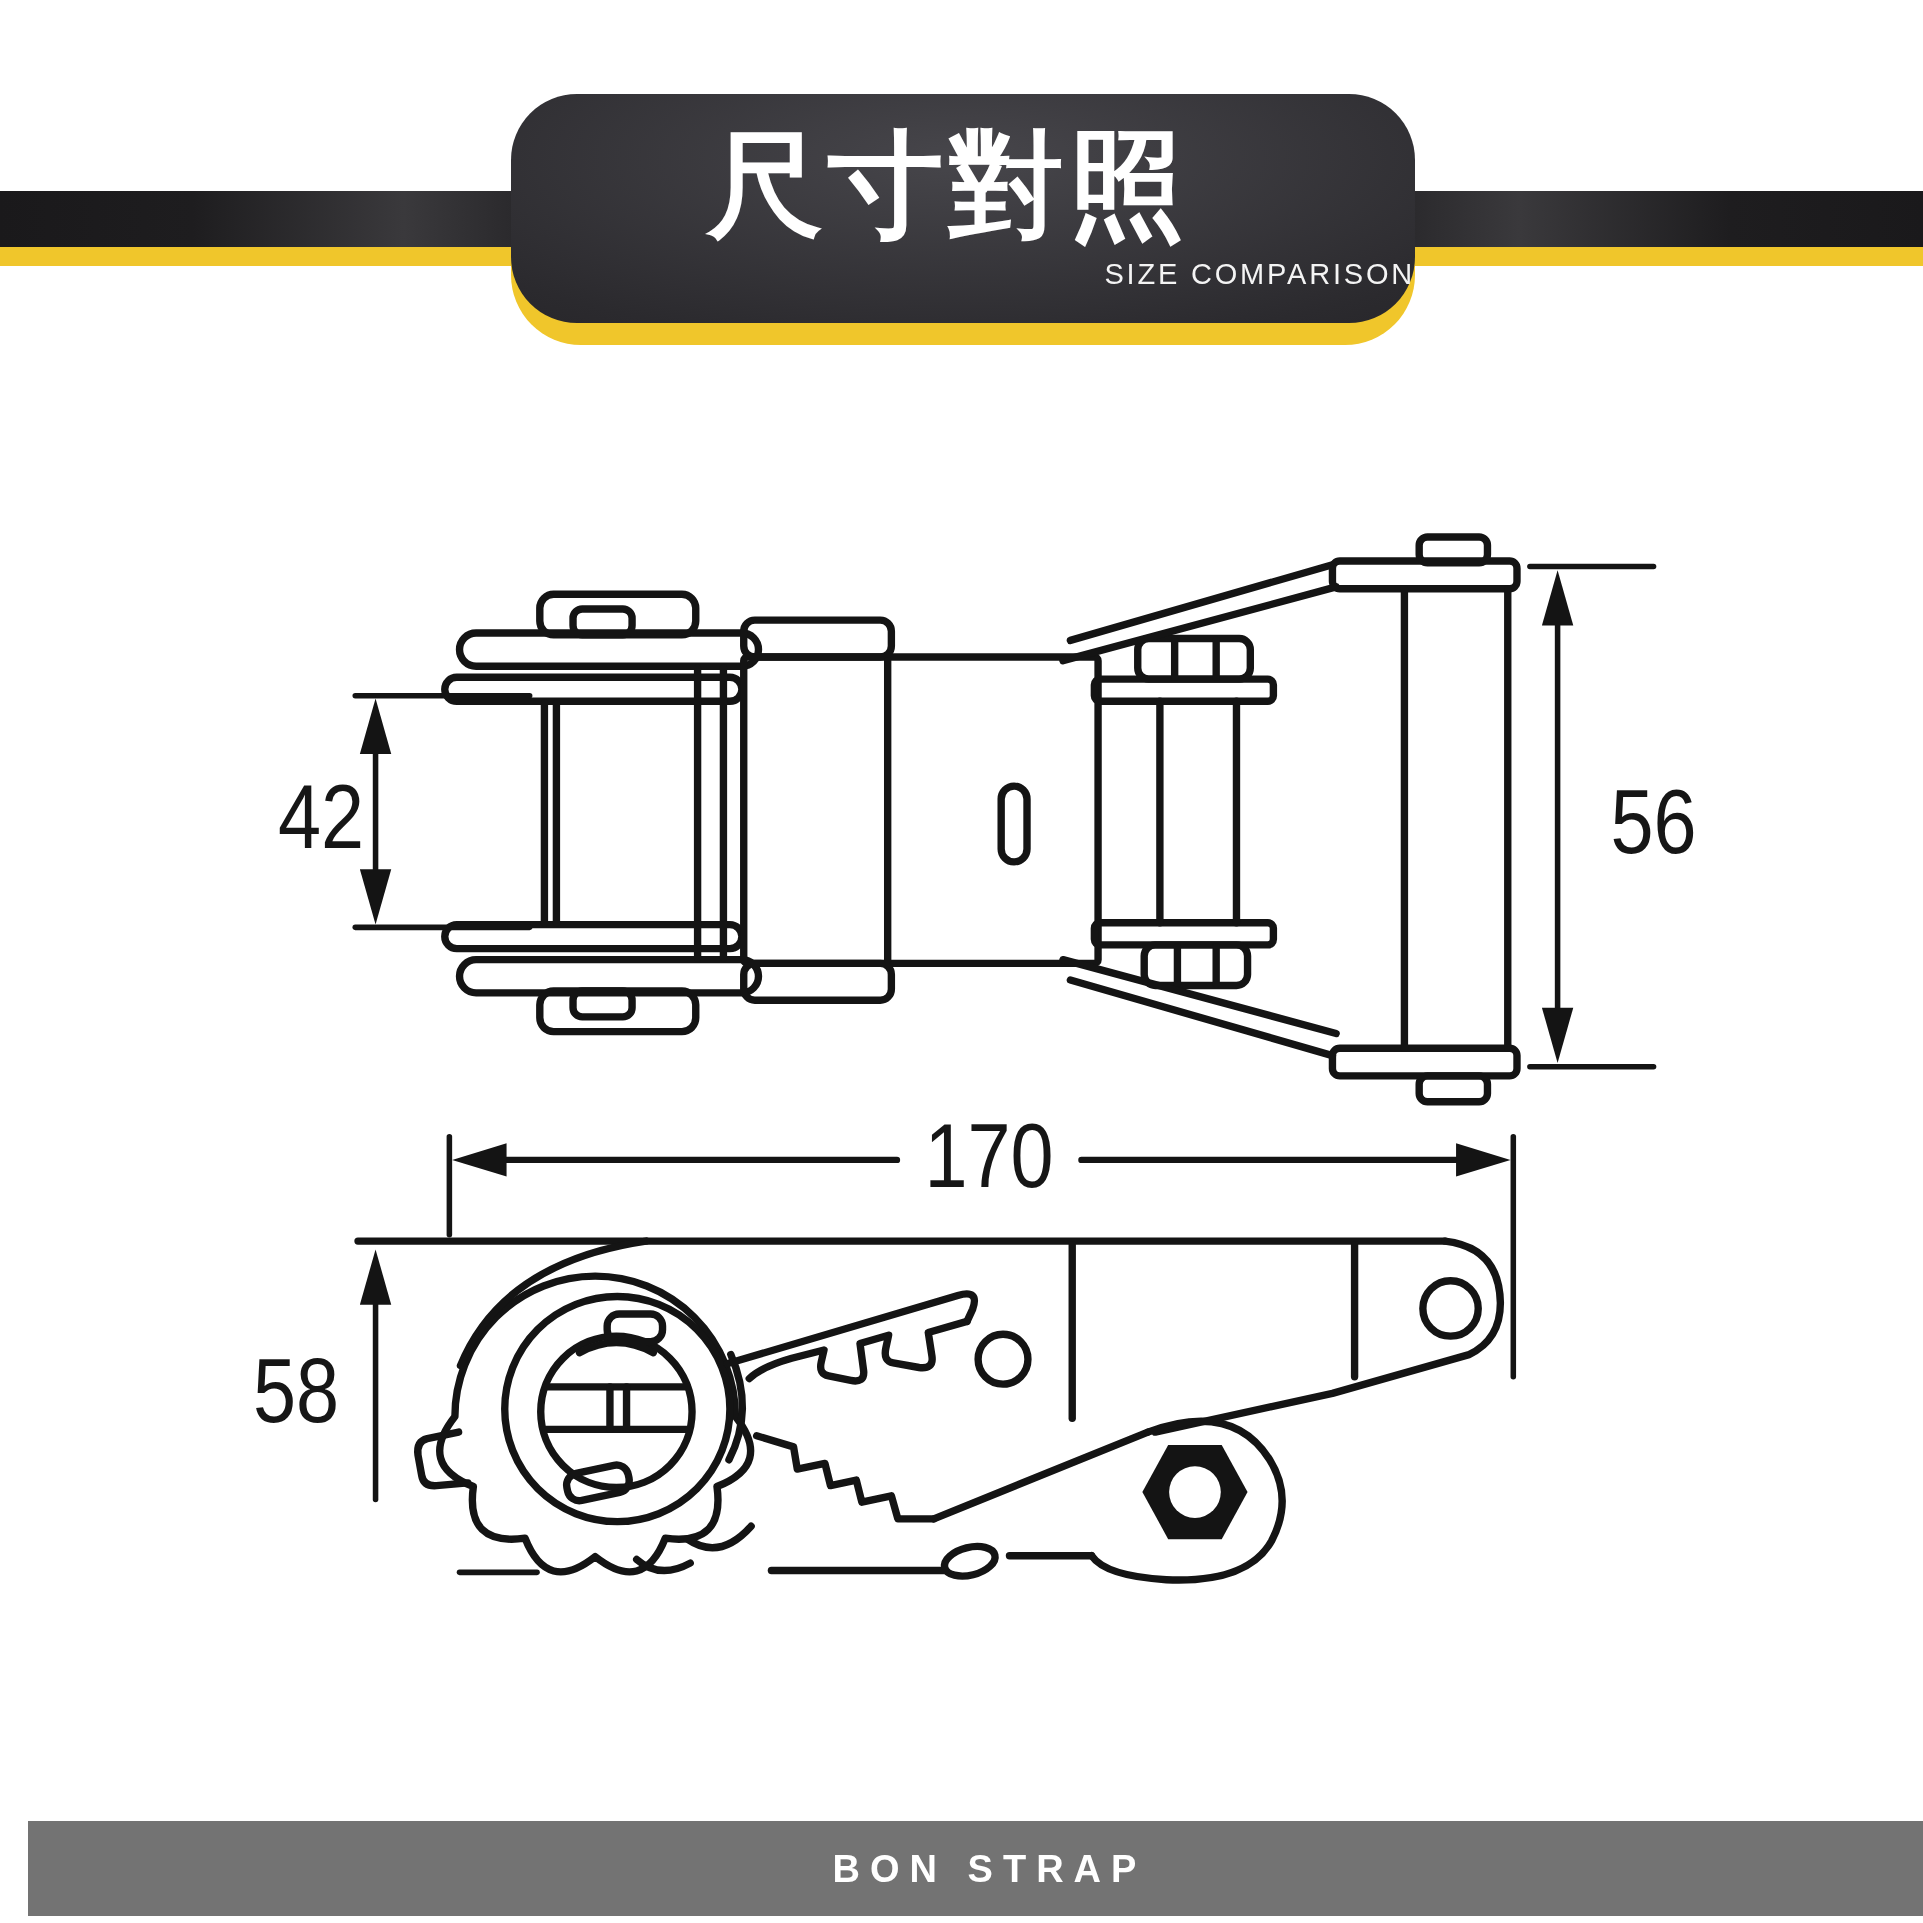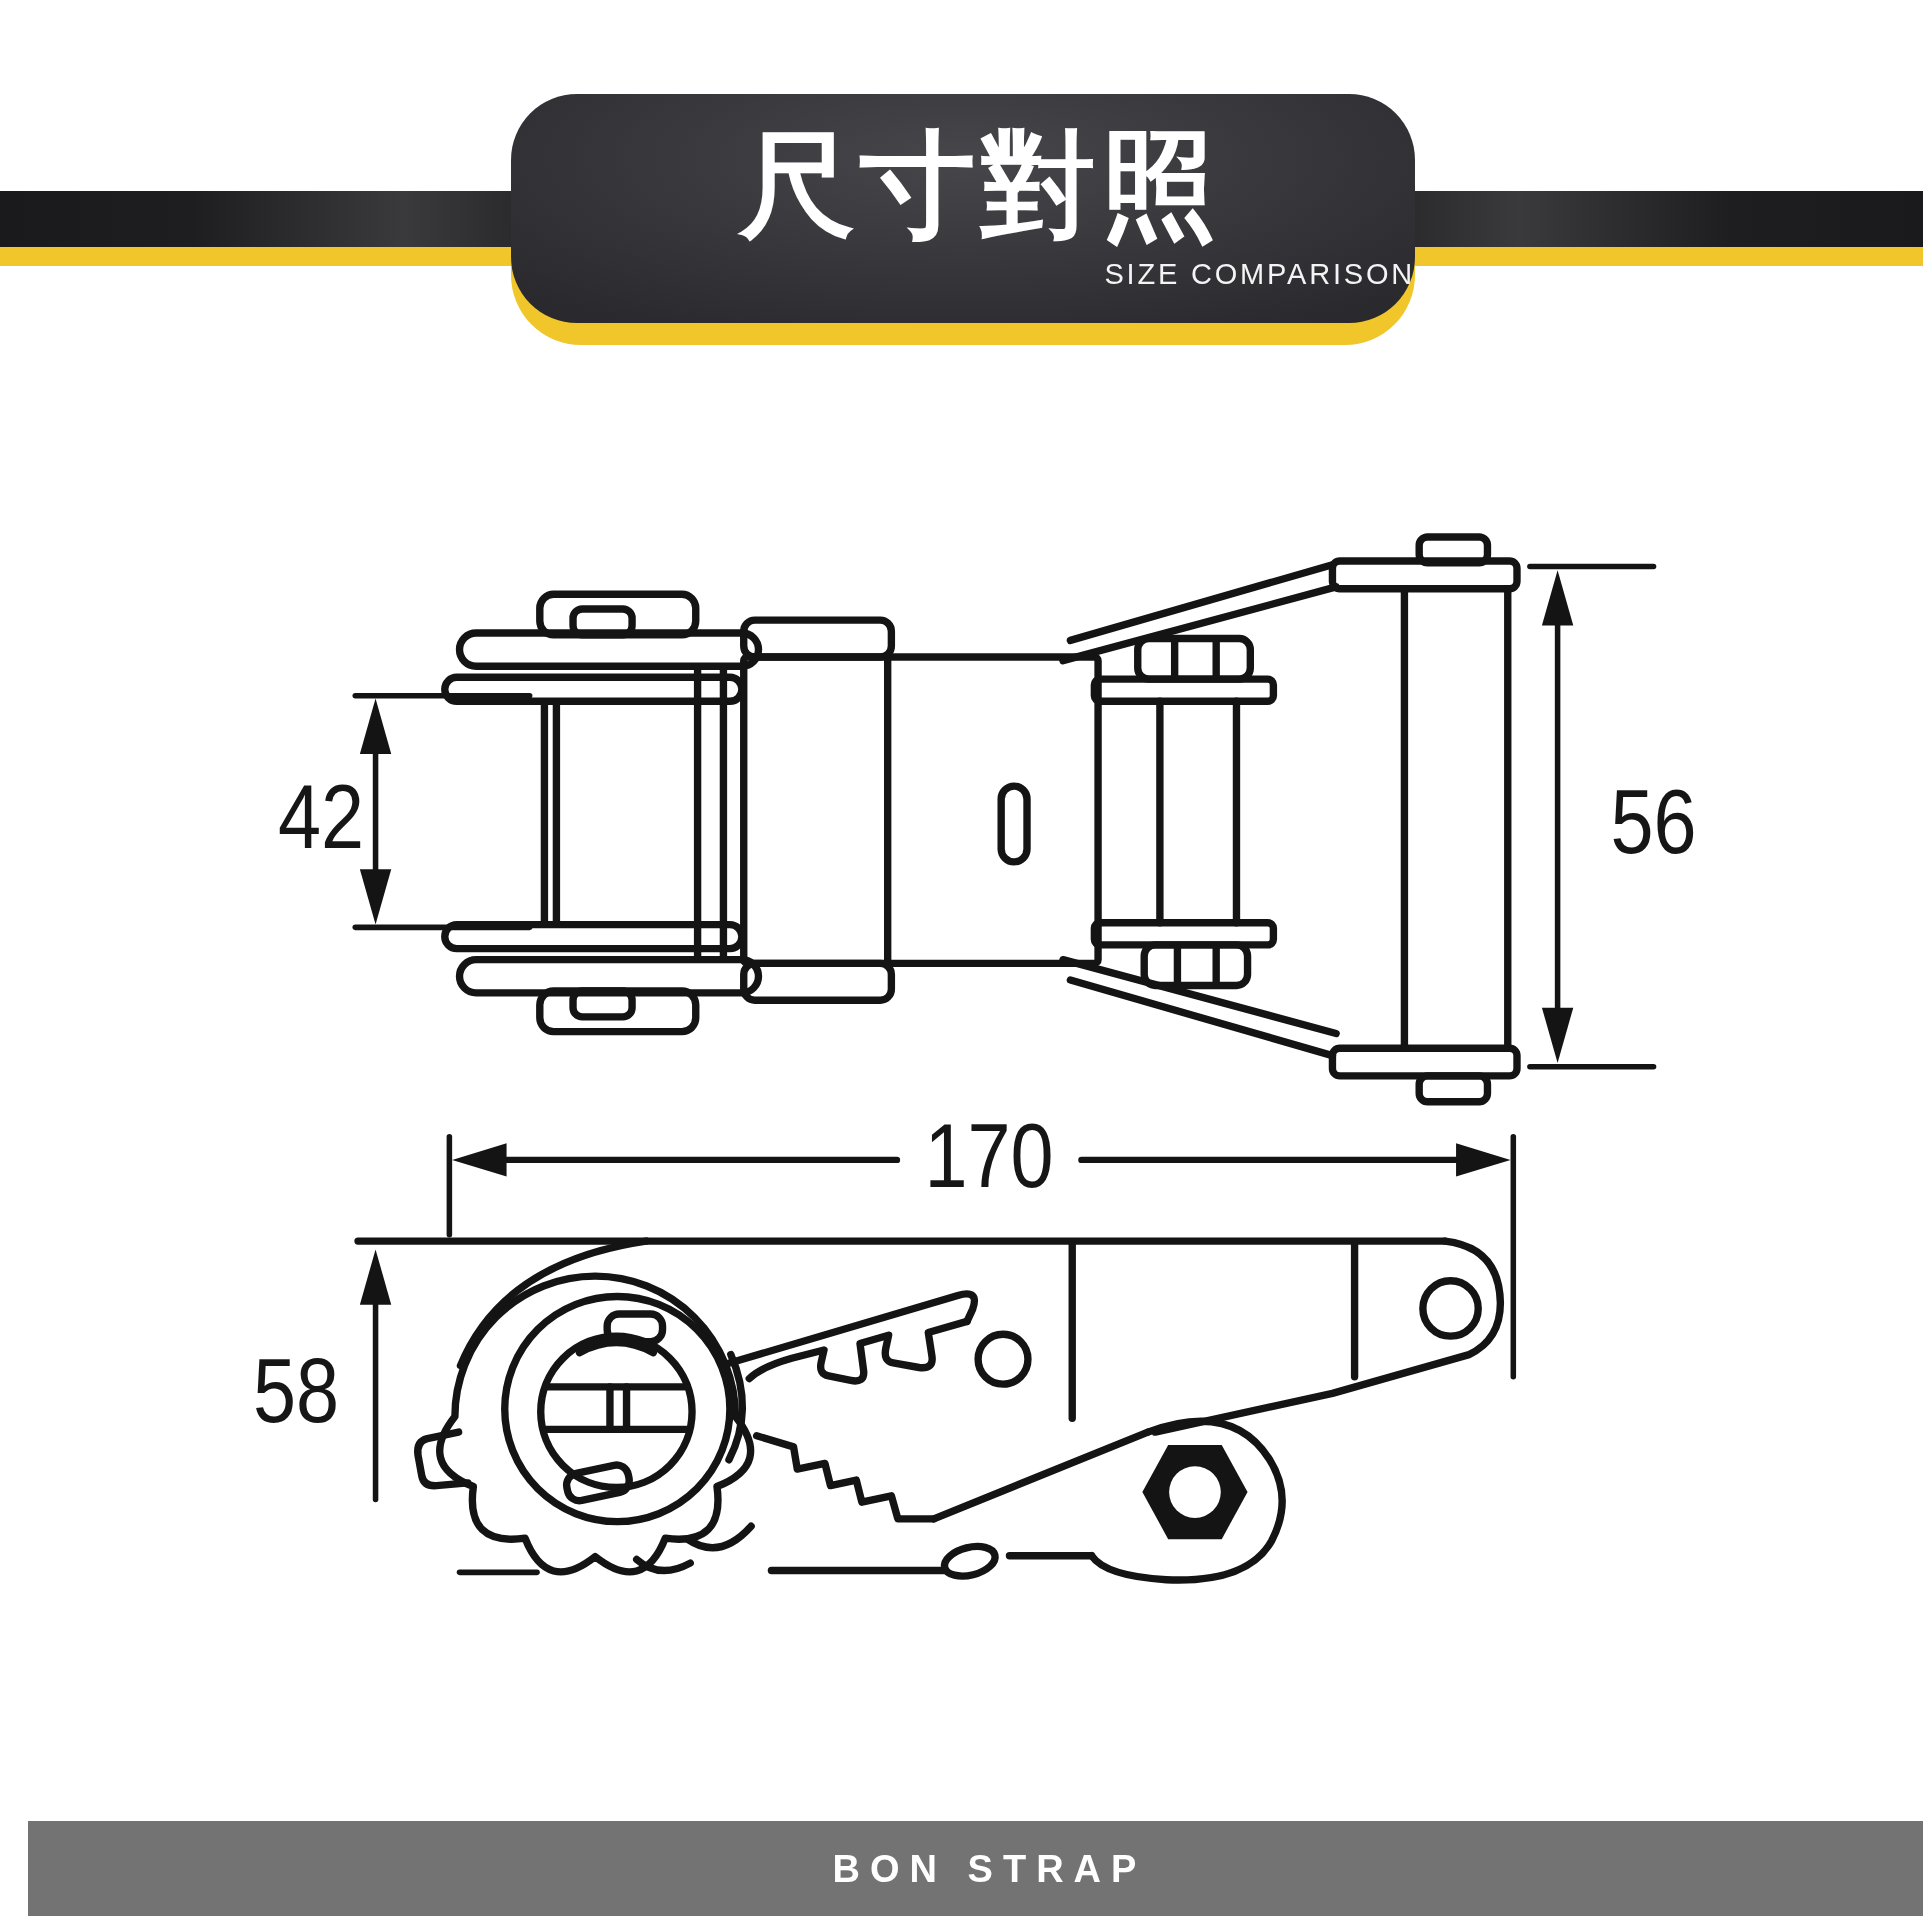--- a/index.html
+++ b/index.html
@@ -20,21 +20,21 @@
   .badge-under{
     position:absolute;left:511px;top:107px;width:904px;height:238px;
     border-radius:70px;background:#f0c62b;
   }
   .badge{
     position:absolute;left:511px;top:94px;width:904px;height:229px;
     border-radius:66px;
     background:radial-gradient(ellipse 120% 150% at 50% 28%,#47464b 0%,#2b2a2e 55%,#1b1a1d 100%);
   }
   .badge-title{
-    position:absolute;left:528px;top:127px;width:904px;
+    position:absolute;left:496px;top:127px;width:904px;
     text-align:center;color:#ffffff;font-size:116px;line-height:1;
     font-weight:700;letter-spacing:4.6px;
     font-family:"Liberation Sans","DejaVu Sans",sans-serif;
   }
   .badge-subtitle{
     position:absolute;left:511px;top:260px;width:904px;
     text-align:right;color:#f4f4f4;font-size:29px;line-height:1;
     font-weight:400;letter-spacing:2.8px;
   }
   

